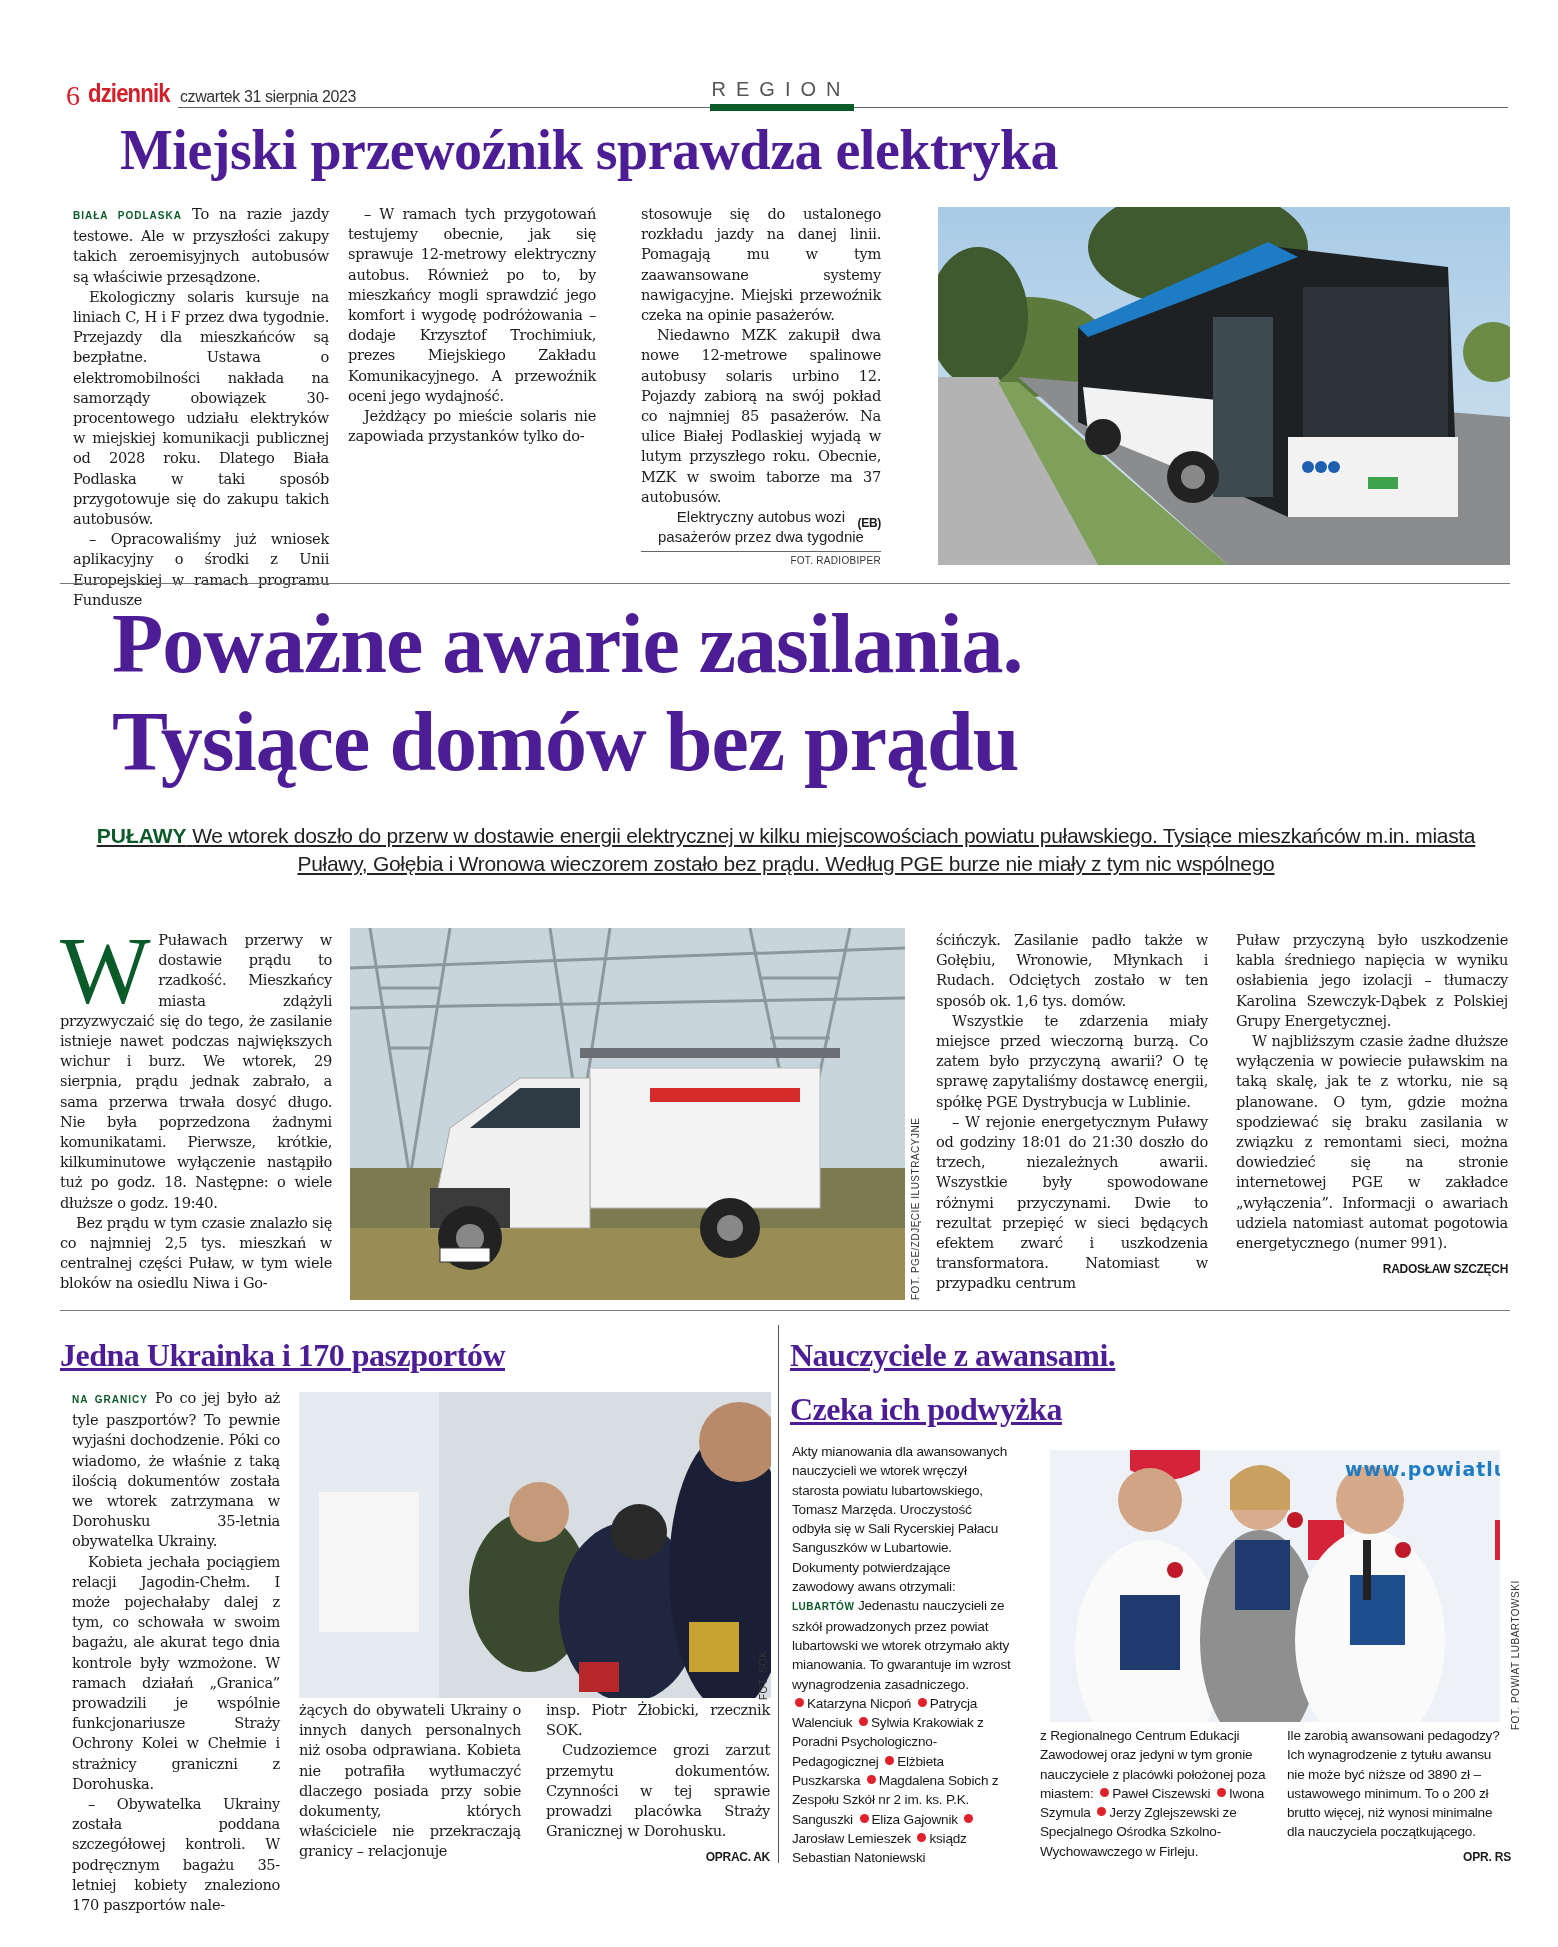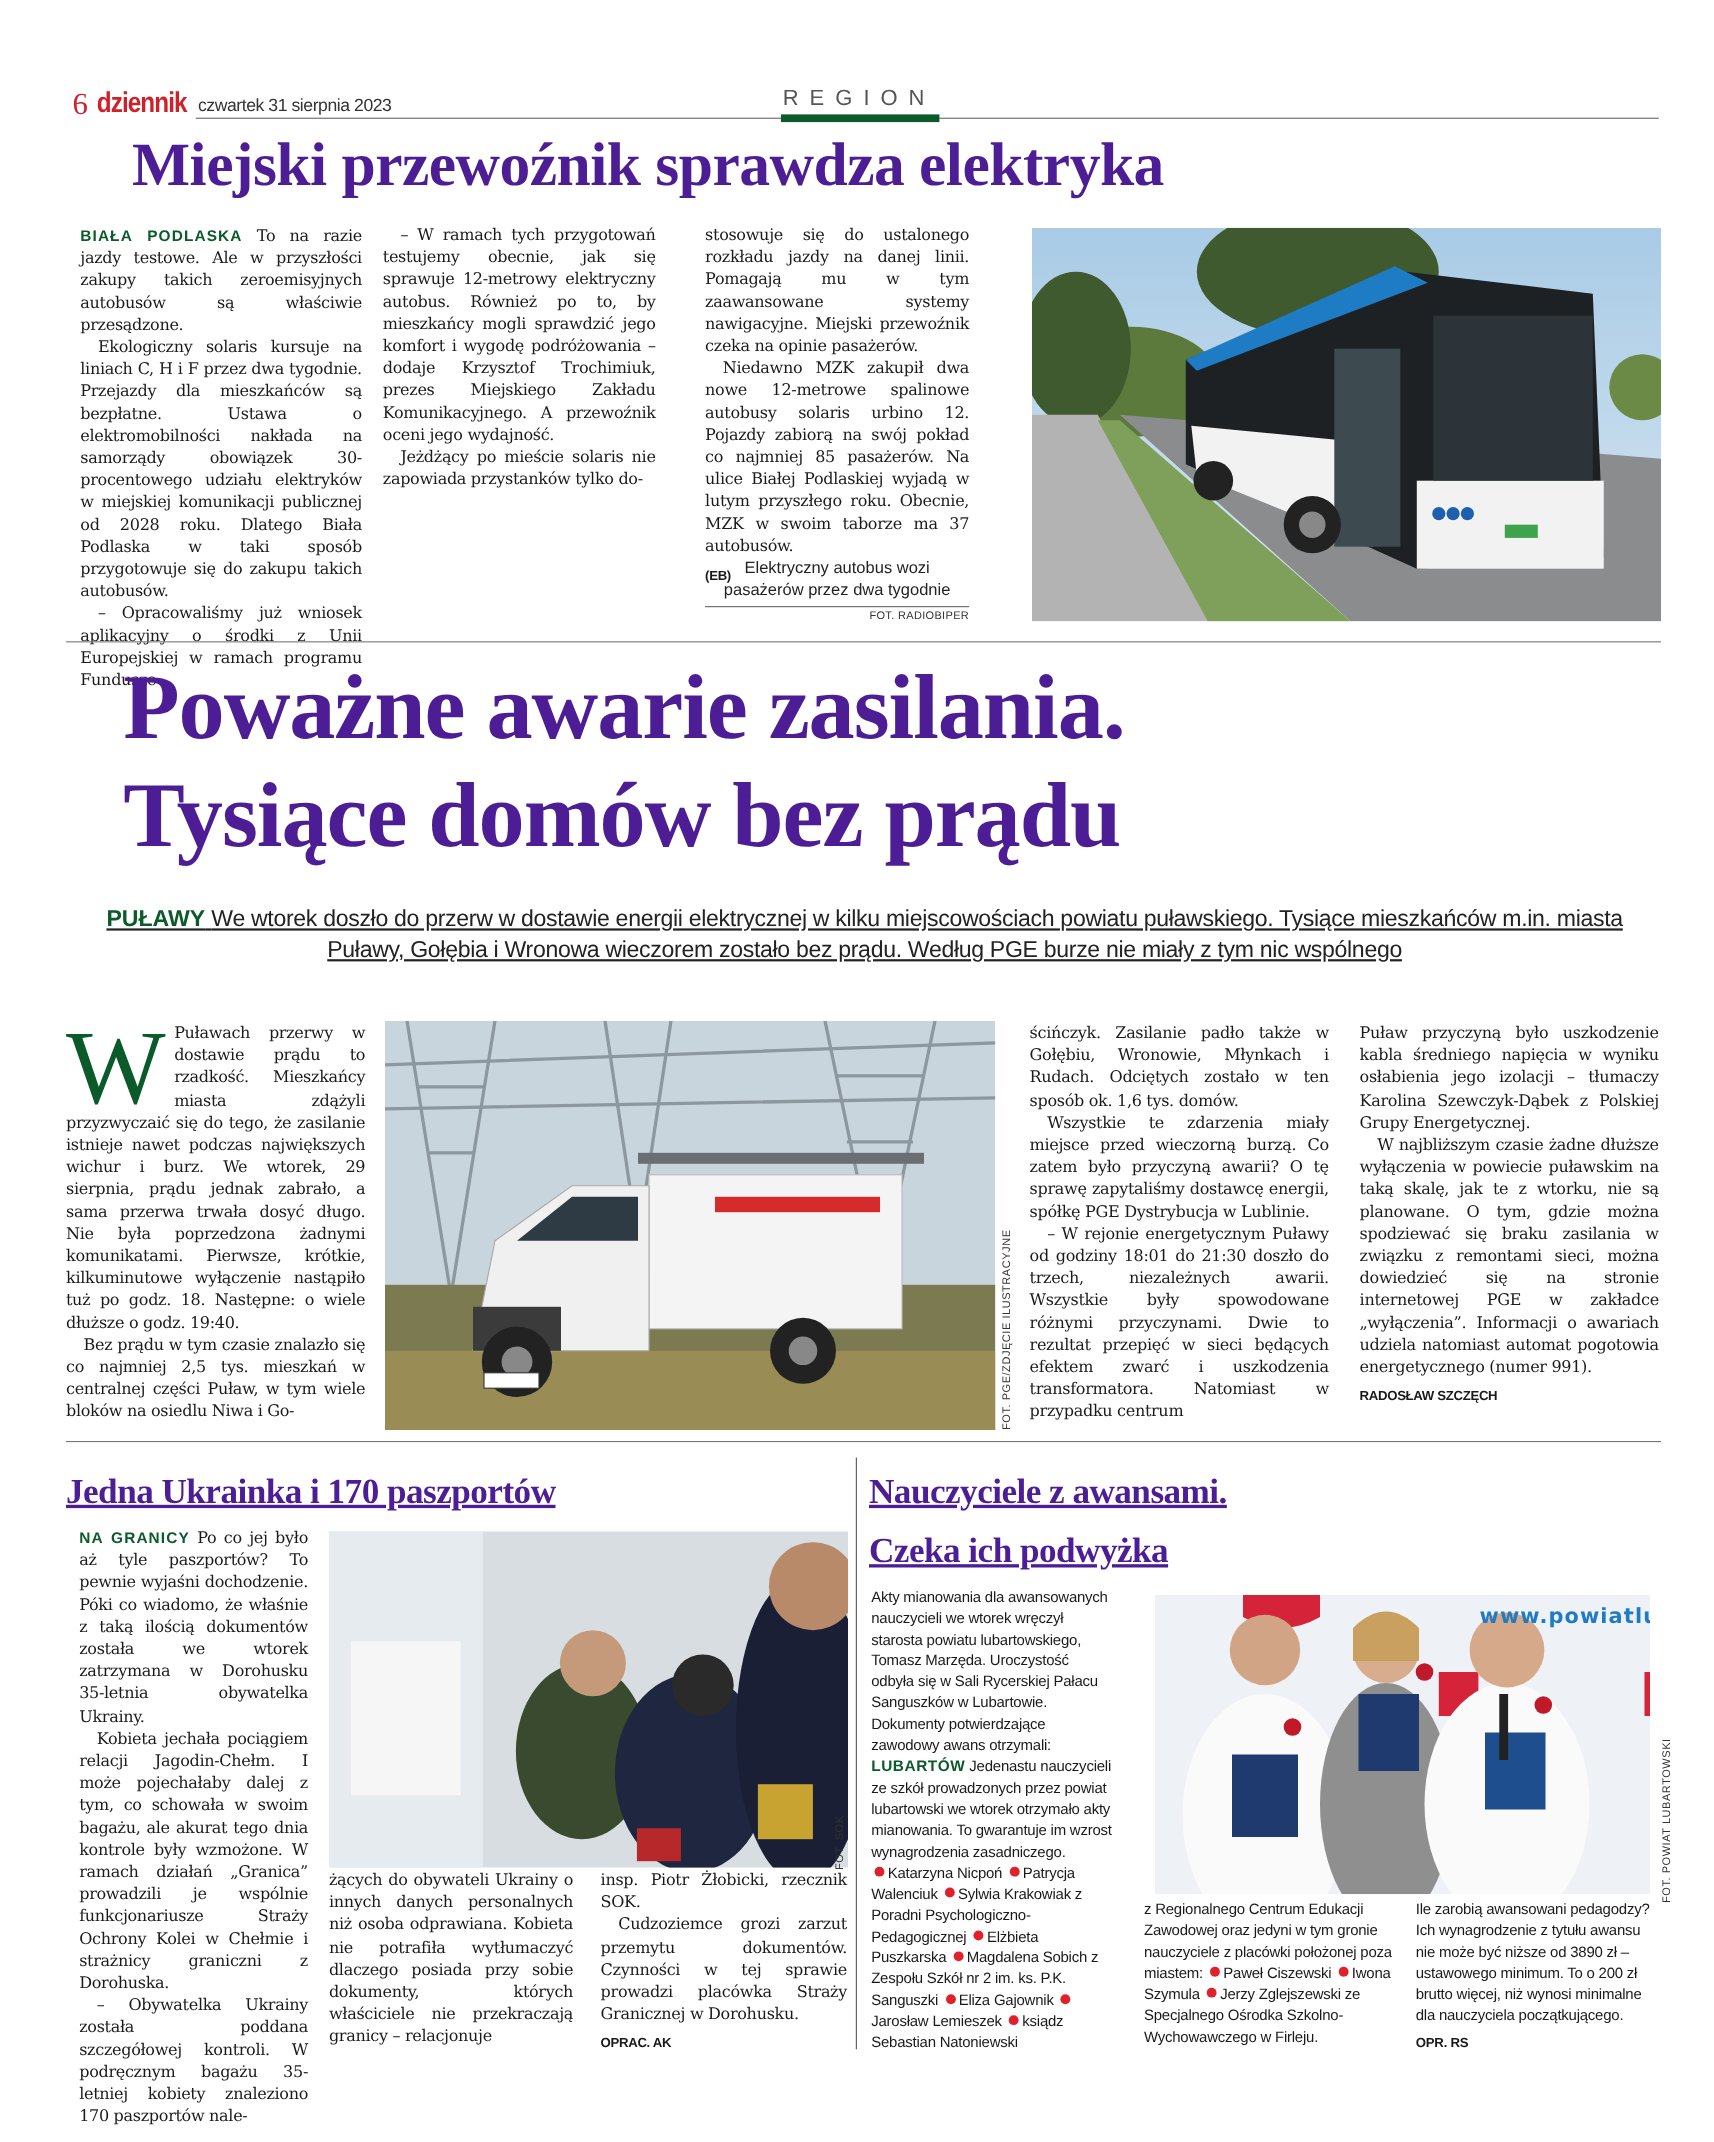--- a/index.html
+++ b/index.html
@@ -15,22 +15,22 @@
   .header-line { left: 178px; top: 107px; width: 1330px; height: 1px; background: #666; }
   .section { left: 706px; top: 78px; width: 150px; text-align: center; font-family: "Liberation Sans", sans-serif; font-size: 20px; letter-spacing: 10px; color: #555; }
   .section-bar { left: 710px; top: 104px; width: 144px; height: 7px; background: #0b5a2a; }
 
   .headline { font-family: "Liberation Serif", serif; font-weight: bold; color: #4c1d95; }
   .h1 { left: 120px; top: 118px; width: 1310px; font-size: 56px; letter-spacing: -0.5px; }
 
   .col { font-family: "DejaVu Serif", serif; font-size: 14.6px; line-height: 20.2px; text-align: justify; color: #1a1a1a; letter-spacing: -0.3px; }
   .col p { text-indent: 16px; }
   .col p.first { text-indent: 0; }
-  .lead { font-family: "Liberation Sans", sans-serif; font-weight: bold; color: #0b5a2a; letter-spacing: 1px; font-size: 14px; }
-  .sig { font-family: "Liberation Sans", sans-serif; font-weight: bold; font-size: 12px; text-align: left; margin-top: 6px; }
+  .lead { font-family: "Liberation Sans", sans-serif; font-weight: bold; color: #0b5a2a; letter-spacing: 1px; font-size: 10px; }
+  .sig { font-family: "Liberation Sans", sans-serif; font-weight: bold; font-size: 12px; text-align: right; margin-top: 6px; }
 
   .photo { overflow: hidden; }
   .caption { font-family: "Liberation Sans", sans-serif; font-size: 15px; text-align: center; color: #222; line-height: 20px; }
   .credit { font-family: "Liberation Sans", sans-serif; font-size: 10px; color: #333; letter-spacing: 0.3px; }
   .credit-v { writing-mode: vertical-rl; transform: rotate(180deg); font-family: "Liberation Sans", sans-serif; font-size: 10px; color: #333; letter-spacing: 0.5px; white-space: nowrap; }
 
   .rule { background: #777; height: 1px; }
 
   .h2 { left: 112px; top: 595px; width: 1360px; font-size: 84px; line-height: 98px; letter-spacing: -1px; }
   .deck { left: 86px; top: 822px; width: 1400px; text-align: center; font-family: "Liberation Sans", sans-serif; font-size: 21px; line-height: 28px; color: #222; letter-spacing: -0.3px; text-decoration: underline; }

